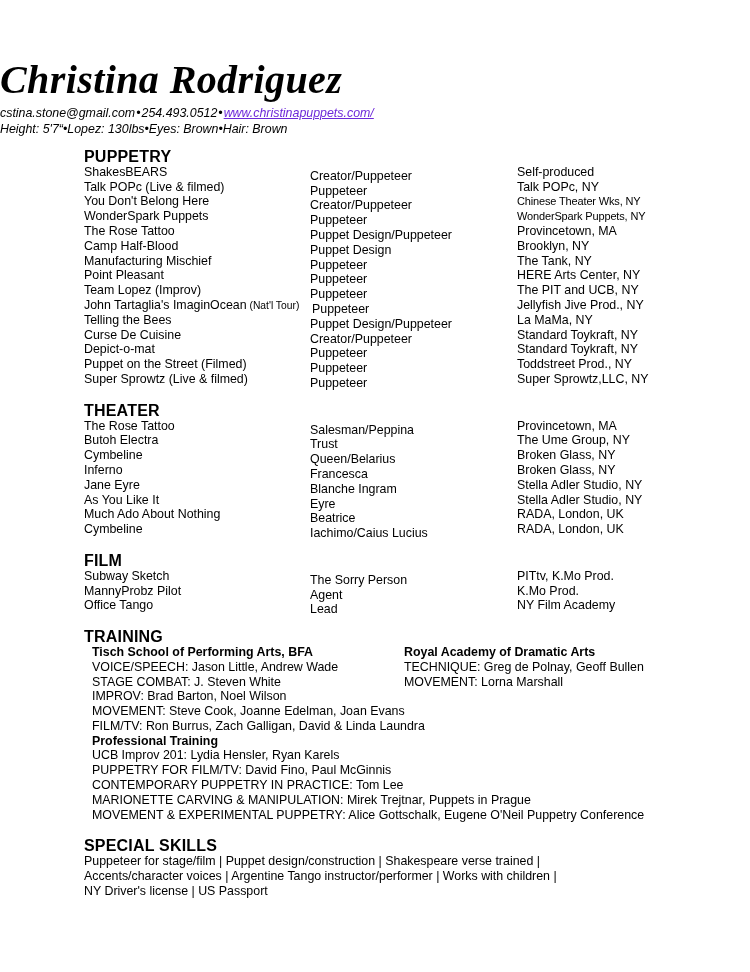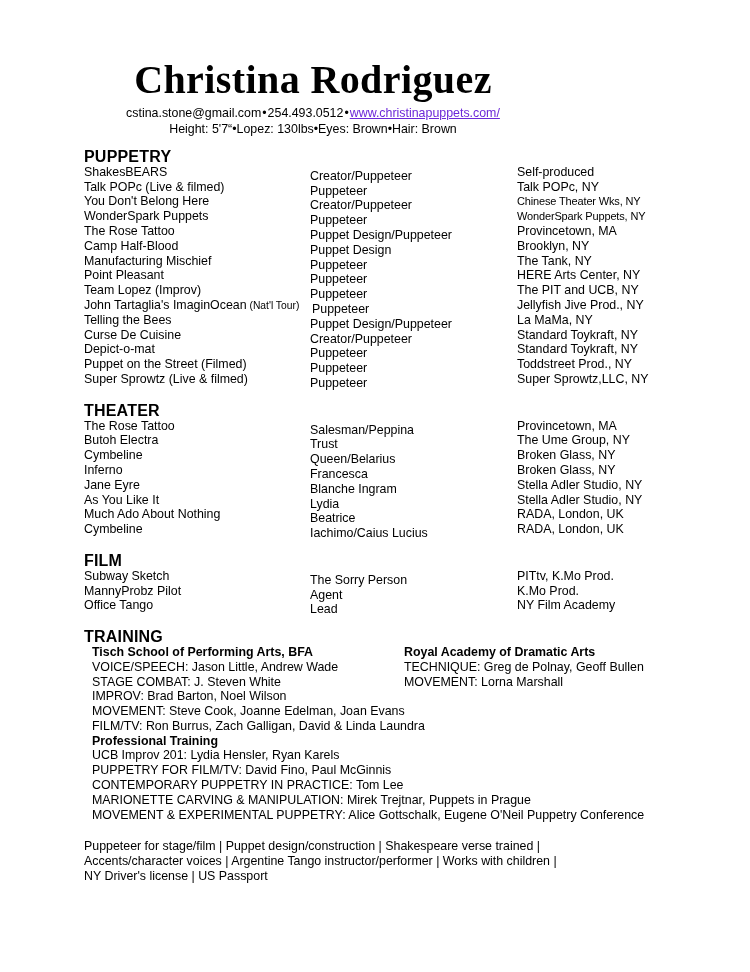--- a/index.html
+++ b/index.html
@@ -22,21 +22,22 @@
     width: 750px;
     height: 972px;
   }
 
   
   .header {
     position: absolute;
     left: 0;
     top: 58px;
     width: 626px;
-    text-align: center;
+    text-align: left;
+    font-style: italic;
   }
   .name {
     font-family: "Liberation Serif", serif;
     font-weight: bold;
     font-size: 40px;
     line-height: 44px;
     letter-spacing: 0.4px;
   }
   .contact-line {
     font-size: 12.4px;
@@ -255,21 +256,21 @@
             <span class="col-role">Francesca</span>
             <span class="col-venue">Broken Glass, NY</span>
           </div>
           <div class="credit-row">
             <span class="col-title">Jane Eyre</span>
             <span class="col-role">Blanche Ingram</span>
             <span class="col-venue">Stella Adler Studio, NY</span>
           </div>
           <div class="credit-row">
             <span class="col-title">As You Like It</span>
-            <span class="col-role">Lydia</span>
+            <span class="col-role">Eyre</span>
             <span class="col-venue">Stella Adler Studio, NY</span>
           </div>
           <div class="credit-row">
             <span class="col-title">Much Ado About Nothing</span>
             <span class="col-role">Beatrice</span>
             <span class="col-venue">RADA, London, UK</span>
           </div>
           <div class="credit-row">
             <span class="col-title">Cymbeline</span>
             <span class="col-role">Iachimo/Caius Lucius</span>
@@ -326,20 +327,21 @@
           <div class="training-line">PUPPETRY FOR FILM/TV: David Fino, Paul McGinnis</div>
           <div class="training-line">CONTEMPORARY PUPPETRY IN PRACTICE: Tom Lee</div>
           <div class="training-line">MARIONETTE CARVING &amp; MANIPULATION: Mirek Trejtnar, Puppets in Prague</div>
           <div class="training-line">MOVEMENT &amp; EXPERIMENTAL PUPPETRY: Alice Gottschalk, Eugene O'Neil Puppetry Conference</div>
         </div>
     </div>
 
     <div class="gap-md"></div>
 
     <div class="section">
+      <div class="section-title">SPECIAL SKILLS</div>
       <div id="skills-lines">
           <div class="skills-line">Puppeteer for stage/film | Puppet design/construction | Shakespeare verse trained |</div>
           <div class="skills-line">Accents/character voices | Argentine Tango instructor/performer | Works with children |</div>
           <div class="skills-line">NY Driver's license | US Passport</div>
         </div>
     </div>
 
   </div>
 </div>
 

